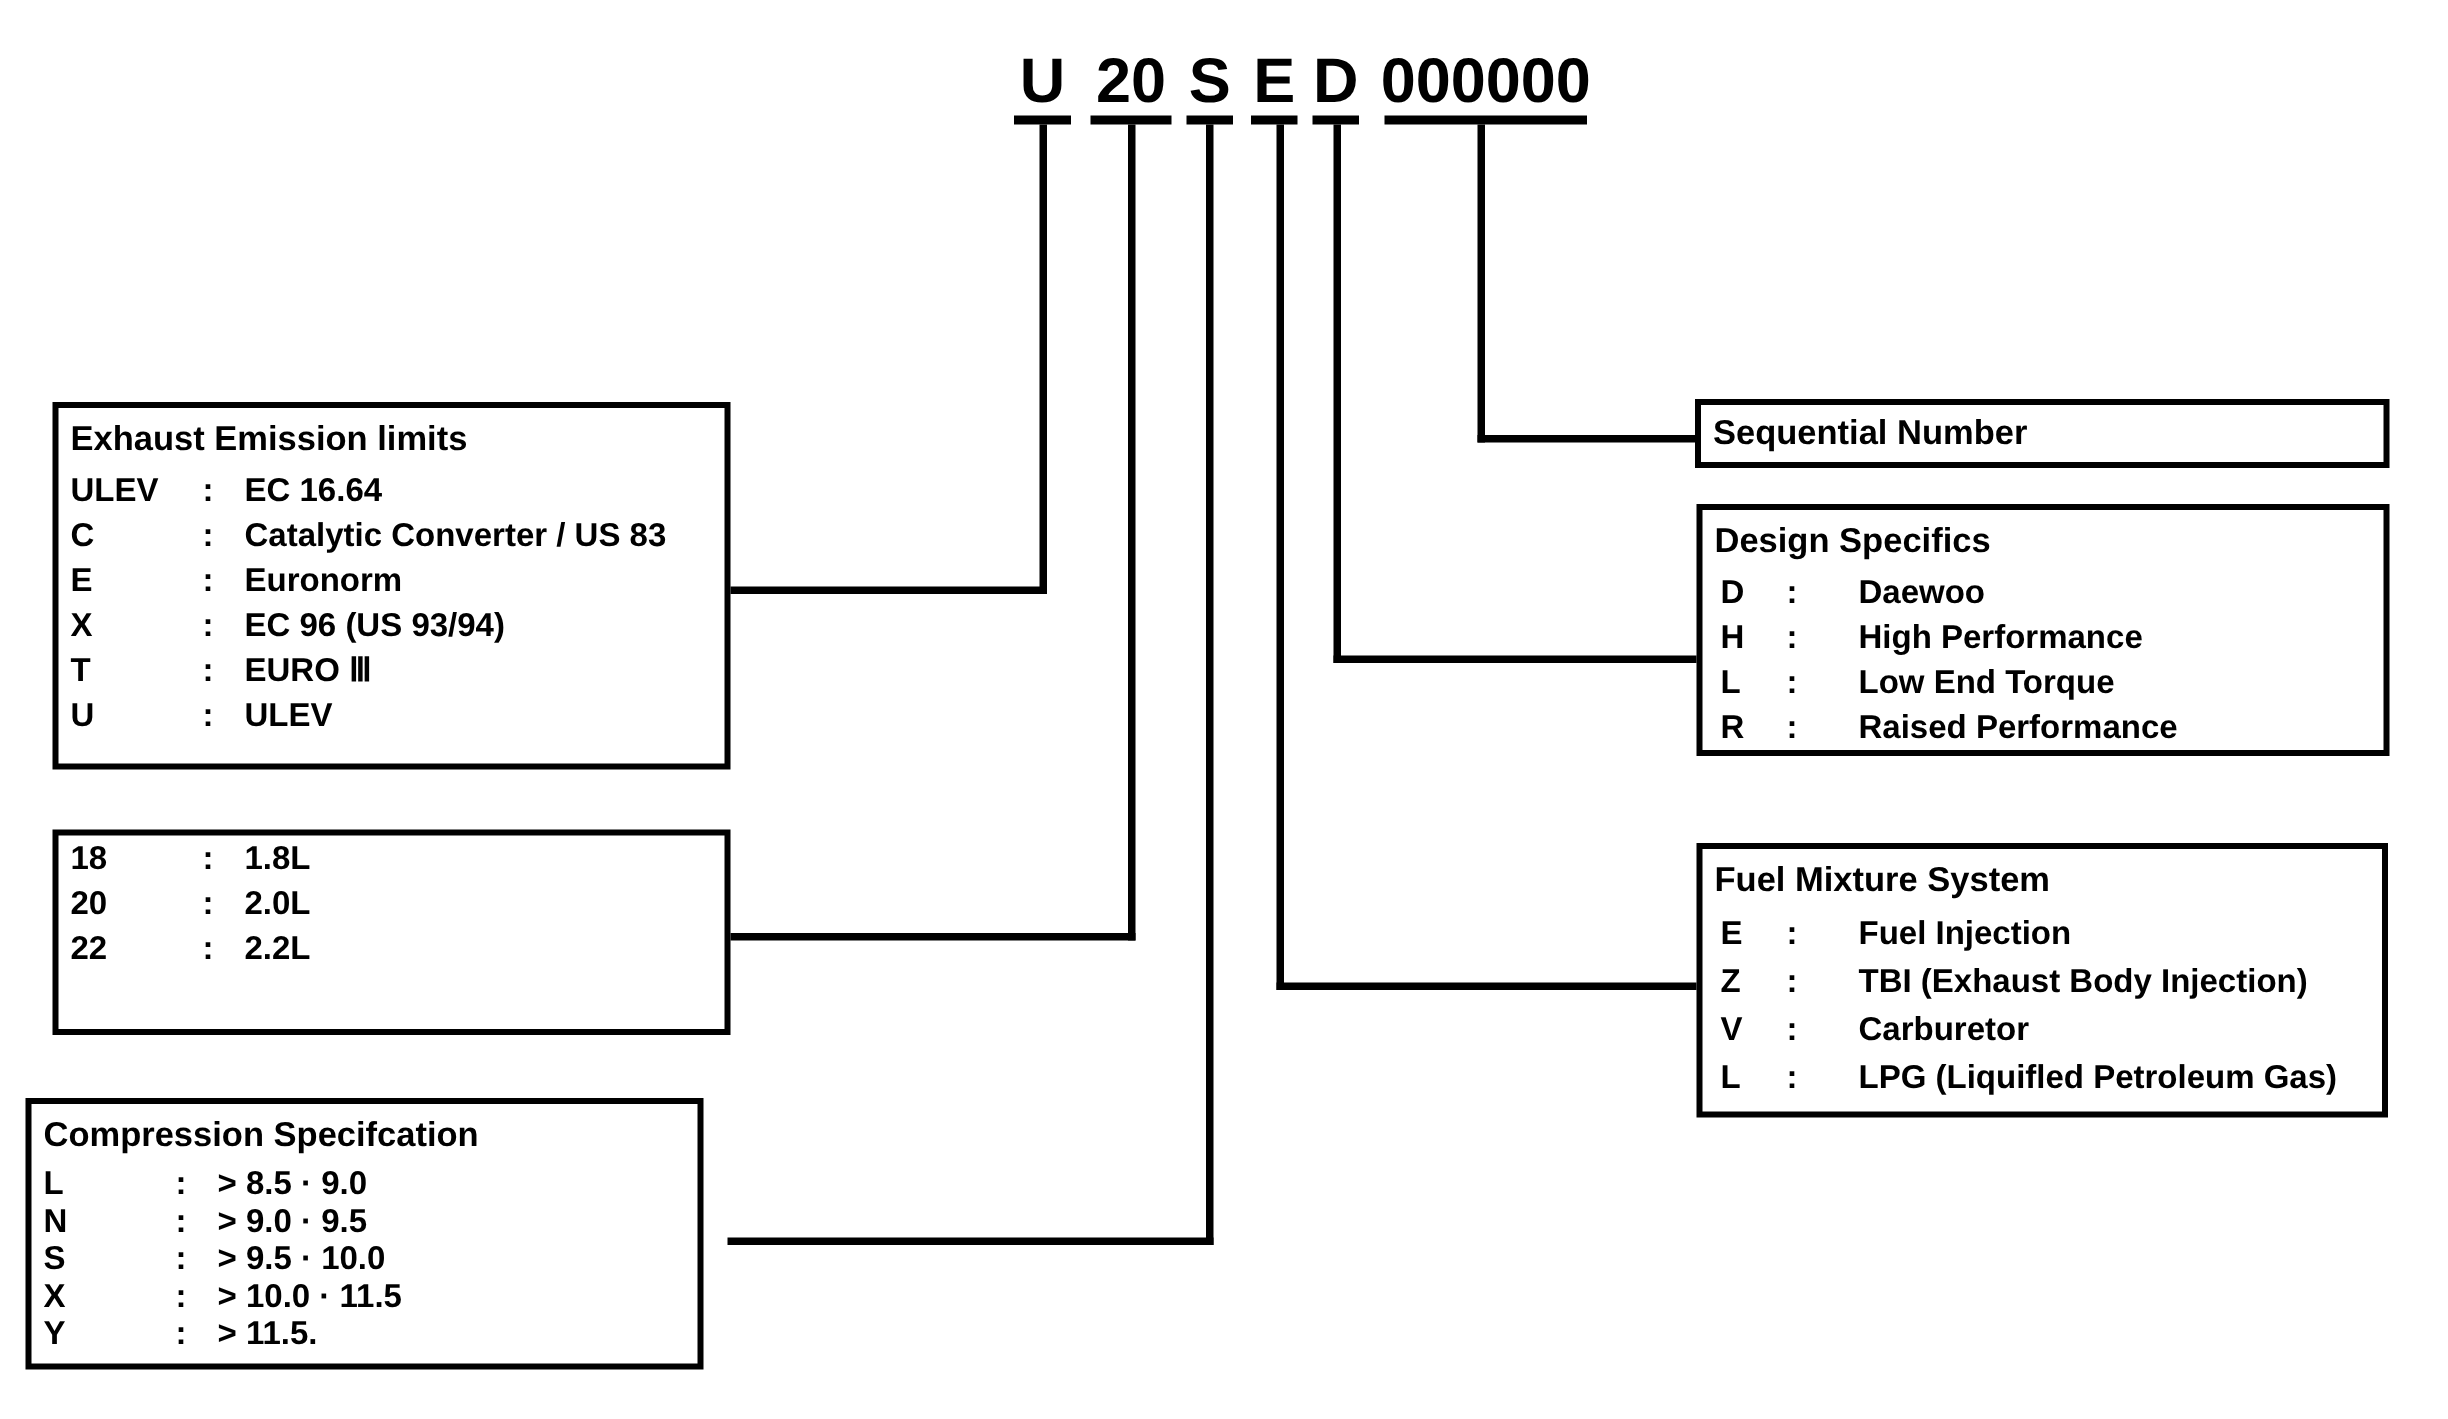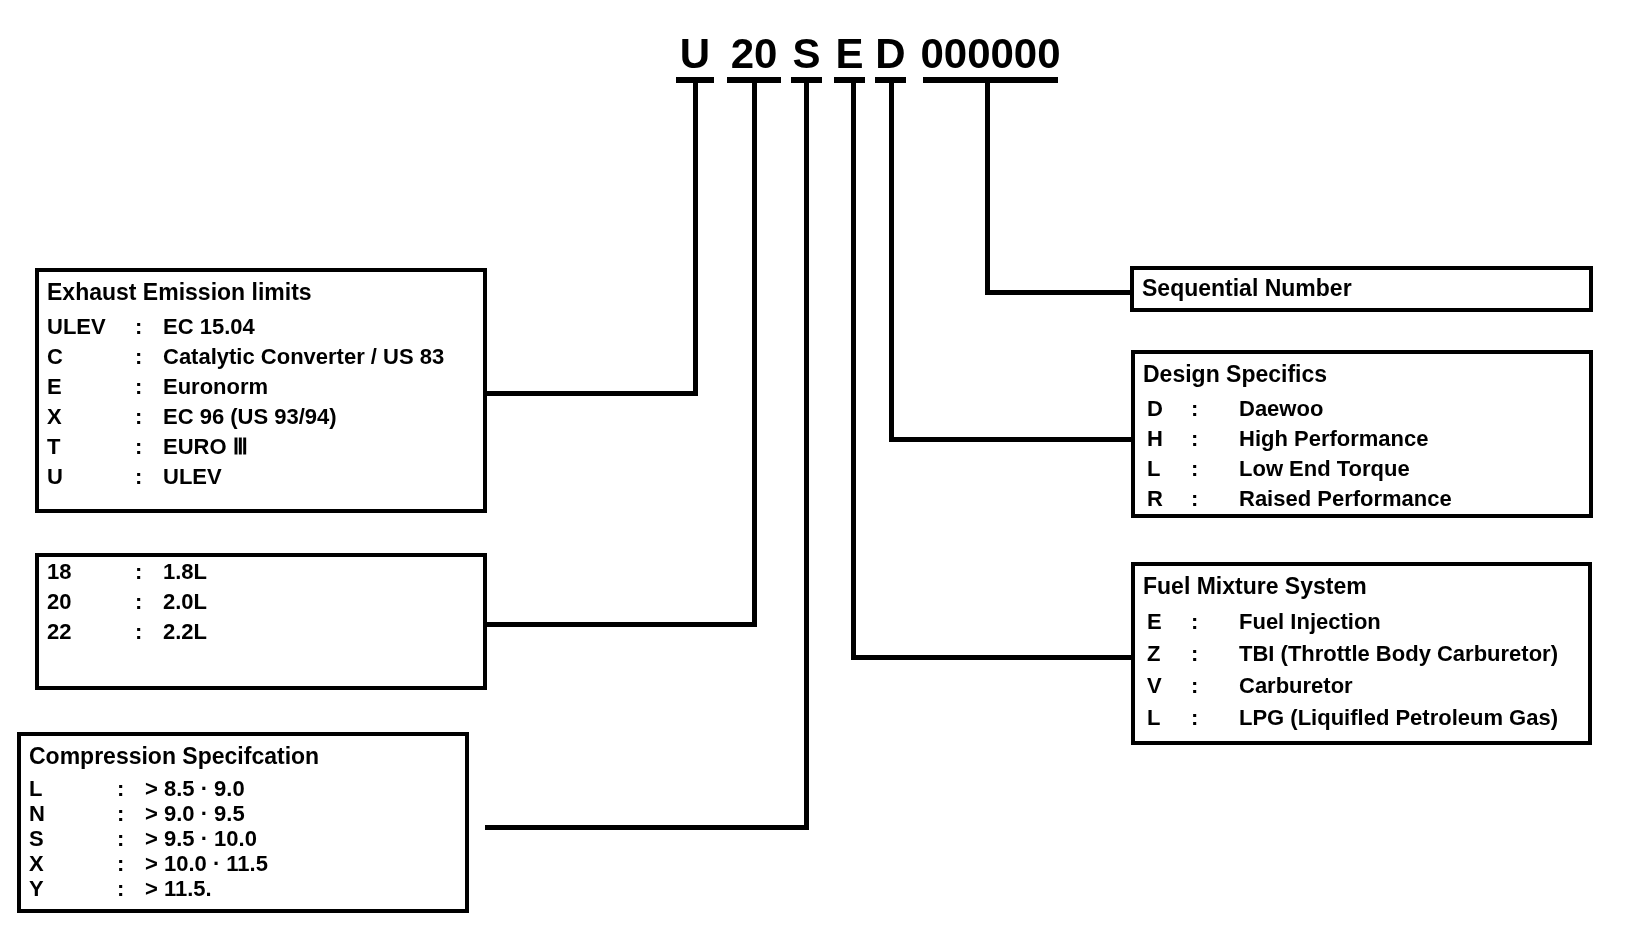--- a/index.html
+++ b/index.html
@@ -105,21 +105,21 @@
   <div class="hline" style="left:889px; top:437px; width:245px;"></div>
 
   <div class="vline" style="left:985px; top:83px; height:212px;"></div>
   <div class="hline" style="left:985px; top:290px; width:149px;"></div>
 
   <div class="box" id="box-exhaust" style="left:35px; top:268px; width:452px; height:245px;">
     <div class="box-title">Exhaust Emission limits</div>
     <div class="row">
       <span class="k">ULEV</span>
       <span class="c">:</span>
-      <span class="v">EC 15.04</span>
+      <span class="v">EC 16.64</span>
     </div>
     <div class="row">
       <span class="k">C</span>
       <span class="c">:</span>
       <span class="v">Catalytic Converter / US 83</span>
     </div>
     <div class="row">
       <span class="k">E</span>
       <span class="c">:</span>
       <span class="v">Euronorm</span>
@@ -185,21 +185,21 @@
       <span class="k">Y</span>
       <span class="c">:</span>
       <span class="v">&gt; 11.5.</span>
     </div>
   </div>
 
   <div class="box rbox" id="box-sequential" style="left:1130px; top:266px; width:463px; height:46px;">
     <div class="box-title">Sequential Number</div>
   </div>
 
-  <div class="box rbox" id="box-design" style="left:1131px; top:350px; width:462px; height:168px;">
+  <div class="box rbox" id="box-design" style="left:1131px; top:336px; width:462px; height:168px;">
     <div class="box-title">Design Specifics</div>
     <div class="row">
       <span class="k">D</span>
       <span class="c">:</span>
       <span class="v">Daewoo</span>
     </div>
     <div class="row">
       <span class="k">H</span>
       <span class="c">:</span>
       <span class="v">High Performance</span>
@@ -219,21 +219,21 @@
   <div class="box rbox" id="box-fuel" style="left:1131px; top:562px; width:461px; height:183px;">
     <div class="box-title">Fuel Mixture System</div>
     <div class="row">
       <span class="k">E</span>
       <span class="c">:</span>
       <span class="v">Fuel Injection</span>
     </div>
     <div class="row">
       <span class="k">Z</span>
       <span class="c">:</span>
-      <span class="v">TBI (Throttle Body Carburetor)</span>
+      <span class="v">TBI (Exhaust Body Injection)</span>
     </div>
     <div class="row">
       <span class="k">V</span>
       <span class="c">:</span>
       <span class="v">Carburetor</span>
     </div>
     <div class="row">
       <span class="k">L</span>
       <span class="c">:</span>
       <span class="v">LPG (Liquifled Petroleum Gas)</span>

